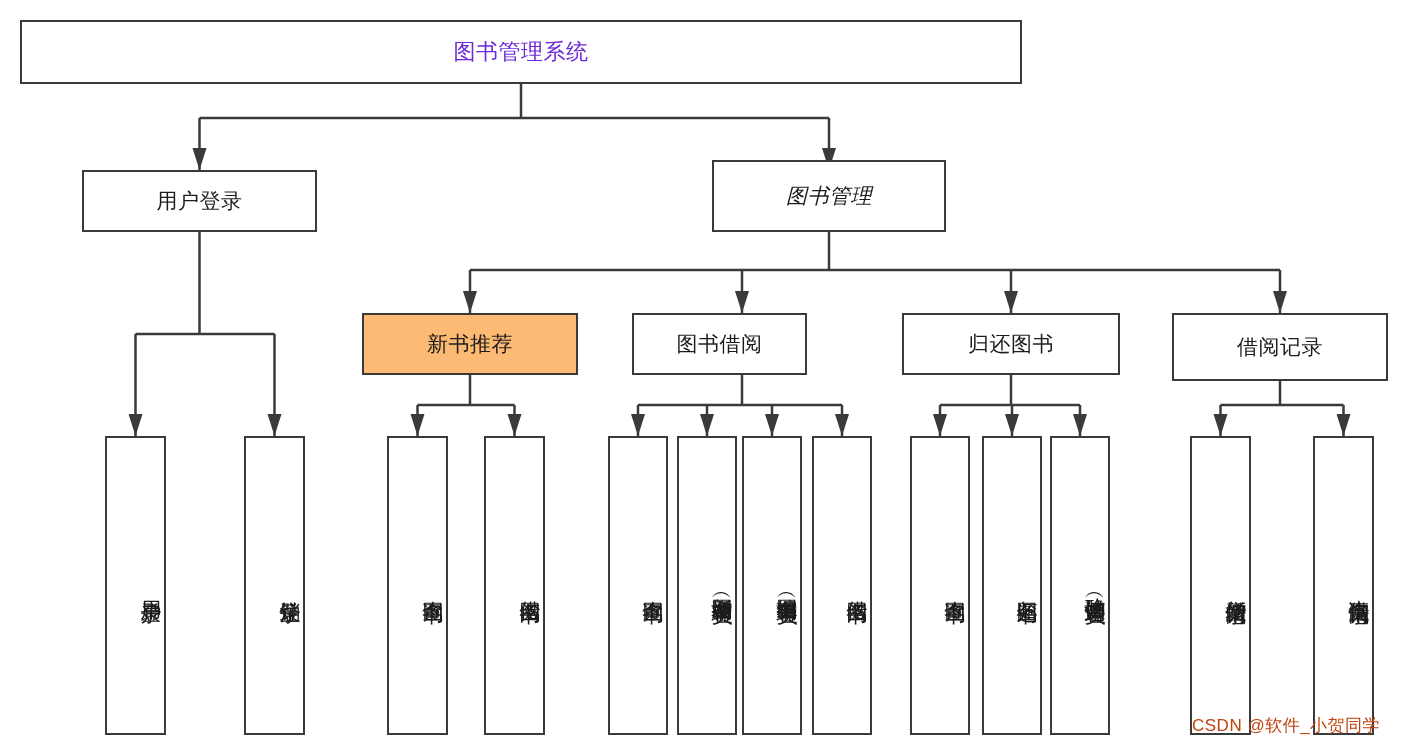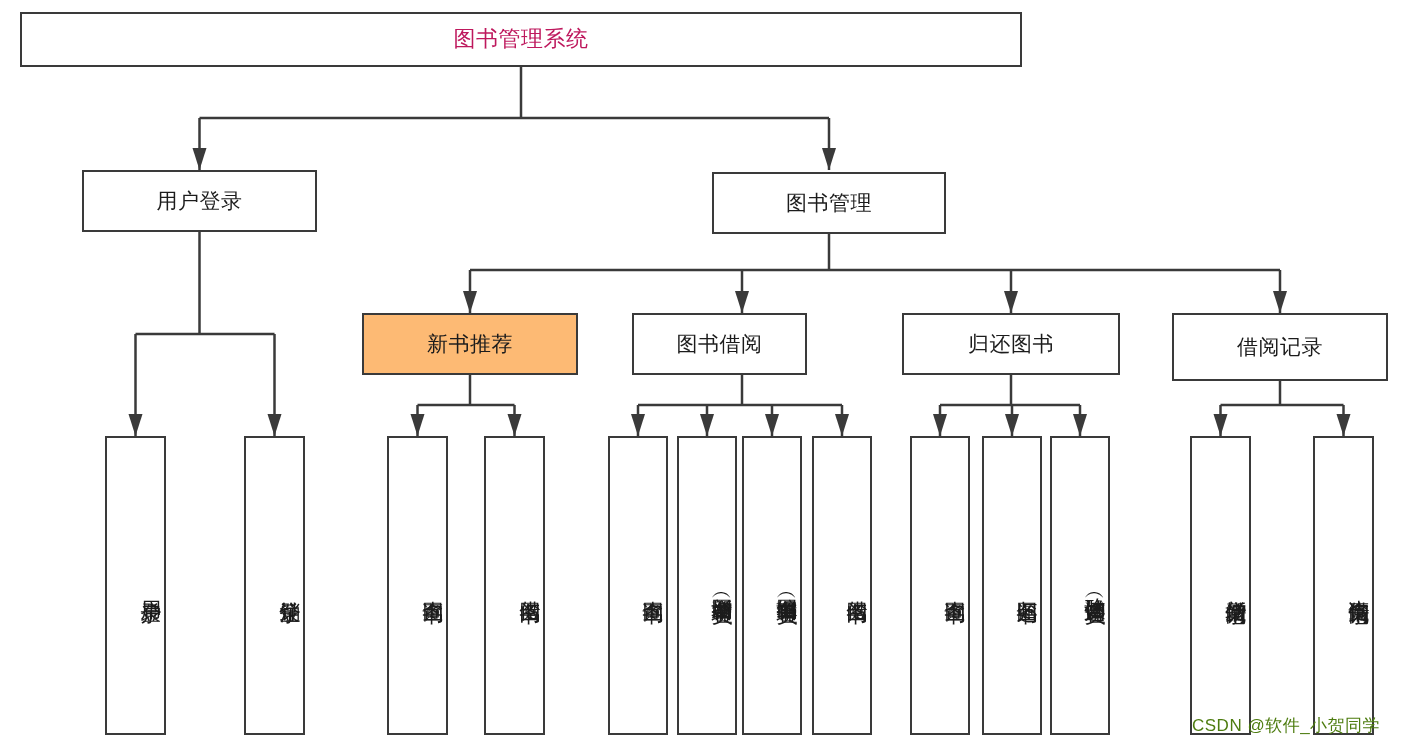--- a/index.html
+++ b/index.html
@@ -119,27 +119,27 @@
       <line x1="1080" y1="405" x2="1080" y2="436" stroke="#3a3a3a" stroke-width="2.5"></line>
       <path d="M 1073 414 L 1087 414 L 1080 436 Z" fill="#3a3a3a"></path>
       <line x1="1280" y1="375" x2="1280" y2="405" stroke="#3a3a3a" stroke-width="2.5"></line>
       <line x1="1220.5" y1="405" x2="1343.5" y2="405" stroke="#3a3a3a" stroke-width="2.5"></line>
       <line x1="1220.5" y1="405" x2="1220.5" y2="436" stroke="#3a3a3a" stroke-width="2.5"></line>
       <path d="M 1213.5 414 L 1227.5 414 L 1220.5 436 Z" fill="#3a3a3a"></path>
       <line x1="1343.5" y1="405" x2="1343.5" y2="436" stroke="#3a3a3a" stroke-width="2.5"></line>
       <path d="M 1336.5 414 L 1350.5 414 L 1343.5 436 Z" fill="#3a3a3a"></path>
     </svg>
   <div id="nodes-layer">
-      <div class="node horiz root" style="left: 20px; top: 12px; width: 1002px; height: 55px; border-color: rgb(58, 58, 58); background: rgb(255, 255, 255); color: #be185d;">
+      <div class="node horiz root" style="left: 20px; top: 20px; width: 1002px; height: 64px; border-color: rgb(58, 58, 58); background: rgb(255, 255, 255); color: #6d28d9;">
         <span class="node-label">图书管理系统</span>
       </div>
       <div class="node horiz" style="left: 82px; top: 170px; width: 235px; height: 62px; border-color: rgb(58, 58, 58); background: rgb(255, 255, 255); color: rgb(28, 28, 28);">
         <span class="node-label">用户登录</span>
       </div>
-      <div class="node horiz" style="left: 712px; top: 172px; width: 234px; height: 62px; border-color: rgb(58, 58, 58); background: rgb(255, 255, 255); color: rgb(28, 28, 28);">
+      <div class="node horiz" style="left: 712px; top: 160px; width: 234px; height: 72px; border-color: rgb(58, 58, 58); background: rgb(255, 255, 255); color: rgb(28, 28, 28); font-style: italic;">
         <span class="node-label">图书管理</span>
       </div>
       <div class="node horiz" style="left: 362px; top: 313px; width: 216px; height: 62px; border-color: rgb(58, 58, 58); background: #fdba74; color: rgb(28, 28, 28);">
         <span class="node-label">新书推荐</span>
       </div>
       <div class="node horiz" style="left: 632px; top: 313px; width: 175px; height: 62px; border-color: rgb(58, 58, 58); background: rgb(255, 255, 255); color: rgb(28, 28, 28);">
         <span class="node-label">图书借阅</span>
       </div>
       <div class="node horiz" style="left: 902px; top: 313px; width: 218px; height: 62px; border-color: rgb(58, 58, 58); background: rgb(255, 255, 255); color: rgb(28, 28, 28);">
         <span class="node-label">归还图书</span>
@@ -180,14 +180,14 @@
       <div class="node vert" style="left: 1050px; top: 436px; width: 60px; height: 299px; border-color: rgb(58, 58, 58); background: rgb(255, 255, 255); color: rgb(28, 28, 28);">
         <span class="node-label">确认归还（管理员）</span>
       </div>
       <div class="node vert" style="left: 1190px; top: 436px; width: 61px; height: 299px; border-color: rgb(58, 58, 58); background: rgb(255, 255, 255); color: rgb(28, 28, 28);">
         <span class="node-label">新增借阅记录</span>
       </div>
       <div class="node vert" style="left: 1313px; top: 436px; width: 61px; height: 299px; border-color: rgb(58, 58, 58); background: rgb(255, 255, 255); color: rgb(28, 28, 28);">
         <span class="node-label">查询借阅记录</span>
       </div>
     </div>
-  <div class="watermark" style="left: 1192px; top: 714px; color: #4d7c0f;">CSDN @软件_小贺同学</div>
+  <div class="watermark" style="left: 1192px; top: 714px; color: #c2410c;">CSDN @软件_小贺同学</div>
 </div>
 
 </body></html>

